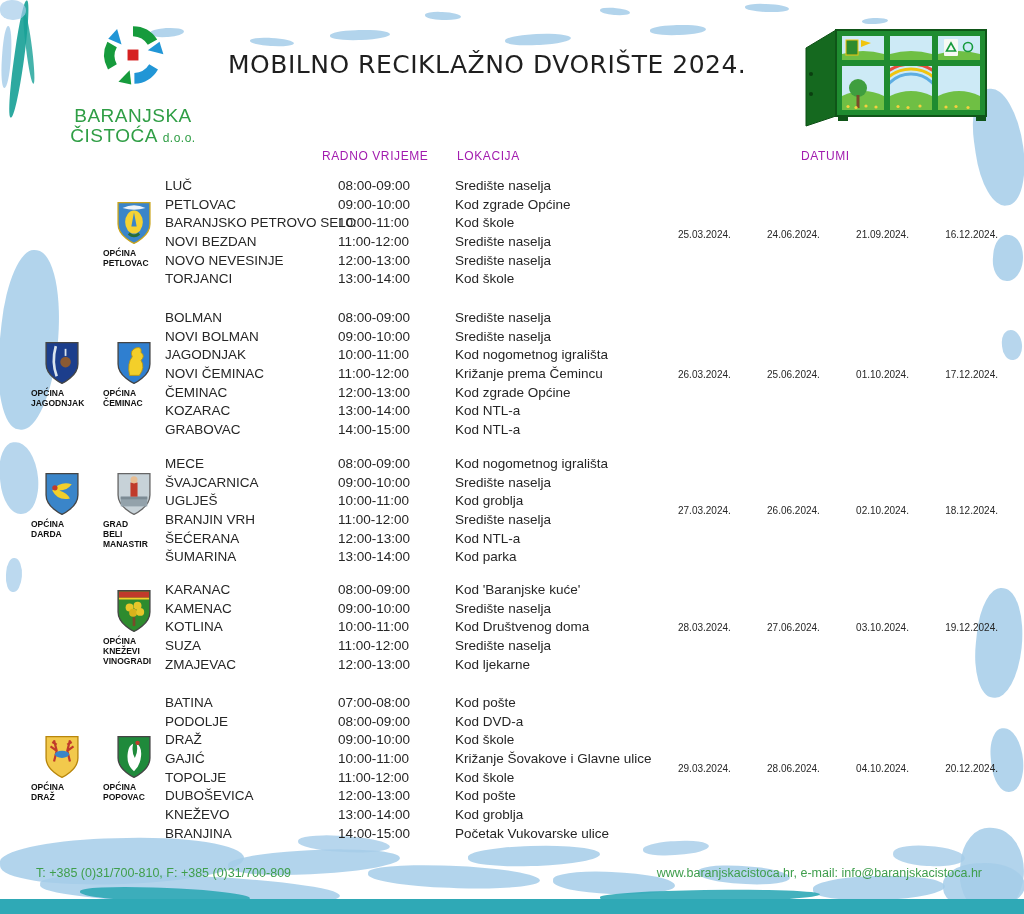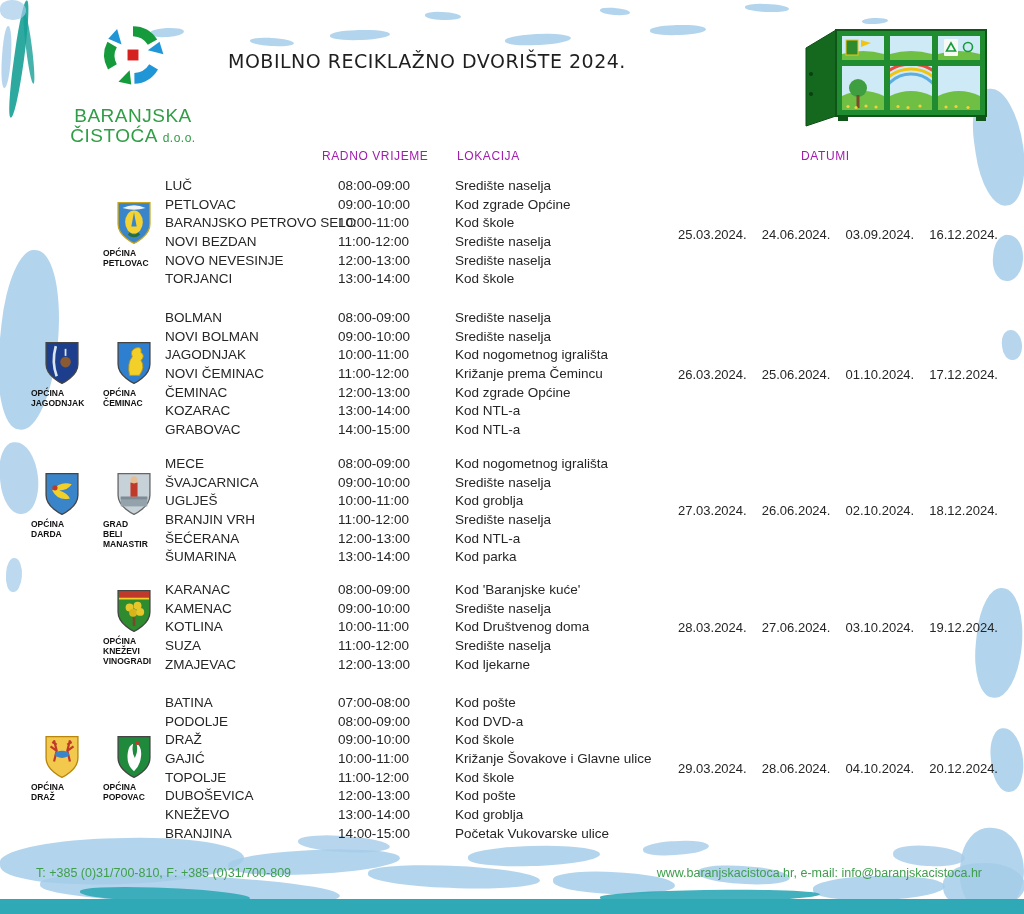--- a/index.html
+++ b/index.html
@@ -5,40 +5,40 @@
   html,body{margin:0;padding:0;background:#ffffff;}
   .page{position:relative;width:1024px;height:914px;overflow:hidden;background:#fff;
         font-family:"Liberation Sans",sans-serif;color:#262626;}
   .deco{position:absolute;pointer-events:none;}
   
   .logo-wrap{position:absolute;left:58px;top:16px;width:150px;text-align:center;}
   .logo-wrap svg{display:block;margin:0 auto;}
   .brand{color:#2f9e45;font-weight:normal;font-size:19px;line-height:20px;letter-spacing:.5px;margin-top:12px;}
   .brand .suffix{font-size:12px;}
   .title{position:absolute;left:228px;top:50px;margin:0;font-family:"DejaVu Sans",sans-serif;
-         font-size:19px;font-weight:400;color:#1f1f1f;letter-spacing:.5px;}
+         font-size:25px;font-weight:400;color:#1f1f1f;letter-spacing:.5px;}
   .container-illu{position:absolute;left:798px;top:16px;}
   
   .col-headers span{position:absolute;font-size:12px;color:#a21caf;letter-spacing:.6px;}
   .h-time{left:322px;top:149px;}
   .h-loc{left:457px;top:149px;}
   .h-dates{left:801px;top:149px;}
   
   .group{position:absolute;left:0;width:1024px;}
   .crest-zone{position:absolute;left:30px;top:50%;transform:translateY(-50%);
               width:135px;display:flex;justify-content:flex-end;gap:10px;}
   .crest{width:62px;text-align:left;}
   .crest-svg{width:40px;height:46px;display:block;margin:0 auto;}
   .crest-label{font-size:8.5px;font-weight:bold;line-height:10px;margin-top:2px;color:#111;}
   .rows{position:absolute;left:165px;top:0;}
   .row{height:18.7px;display:flex;align-items:center;font-size:13.5px;white-space:nowrap;}
   .settlement{width:173px;}
   .time{width:117px;}
   .dates{position:absolute;left:678px;top:50%;transform:translateY(-50%);width:320px;
-         display:flex;justify-content:space-between;font-size:13px;white-space:nowrap;}
+         display:flex;justify-content:space-between;font-size:10px;white-space:nowrap;}
   
   .footer{position:absolute;left:36px;top:866px;width:946px;display:flex;
           justify-content:space-between;font-size:12.5px;color:#3f9e4c;white-space:nowrap;}
   .band{position:absolute;left:0;bottom:0;width:1024px;height:15px;background:#2fa9b6;}
 </style>
 </head>
 <body>
 
 <div class="page">
 
@@ -207,21 +207,21 @@
           </div>
           <div class="row">
             <span class="settlement">TORJANCI</span>
             <span class="time">13:00-14:00</span>
             <span class="loc">Kod škole</span>
           </div>
         </div>
         <div class="dates">
           <span class="date">25.03.2024.</span>
           <span class="date">24.06.2024.</span>
-          <span class="date">03.09.2024.</span>
+          <span class="date">21.09.2024.</span>
           <span class="date">16.12.2024.</span>
         </div>
       </div>
       <div class="group" style="top: 308px; height: 131px;">
         <div class="crest-zone">
           <div class="crest">
             <svg class="crest-svg" viewBox="0 0 44 52">
               <path d="M4 3 H40 V27 C40 41 22 49 22 49 C22 49 4 41 4 27 Z" fill="#1c3e8c" stroke="#444" stroke-width="1.5"></path>
               <path d="M15 7 Q10 25 16 41" stroke="#d9e4ee" stroke-width="3" fill="none"></path>
               <circle cx="26" cy="25" r="6" fill="#8a5a33"></circle>

